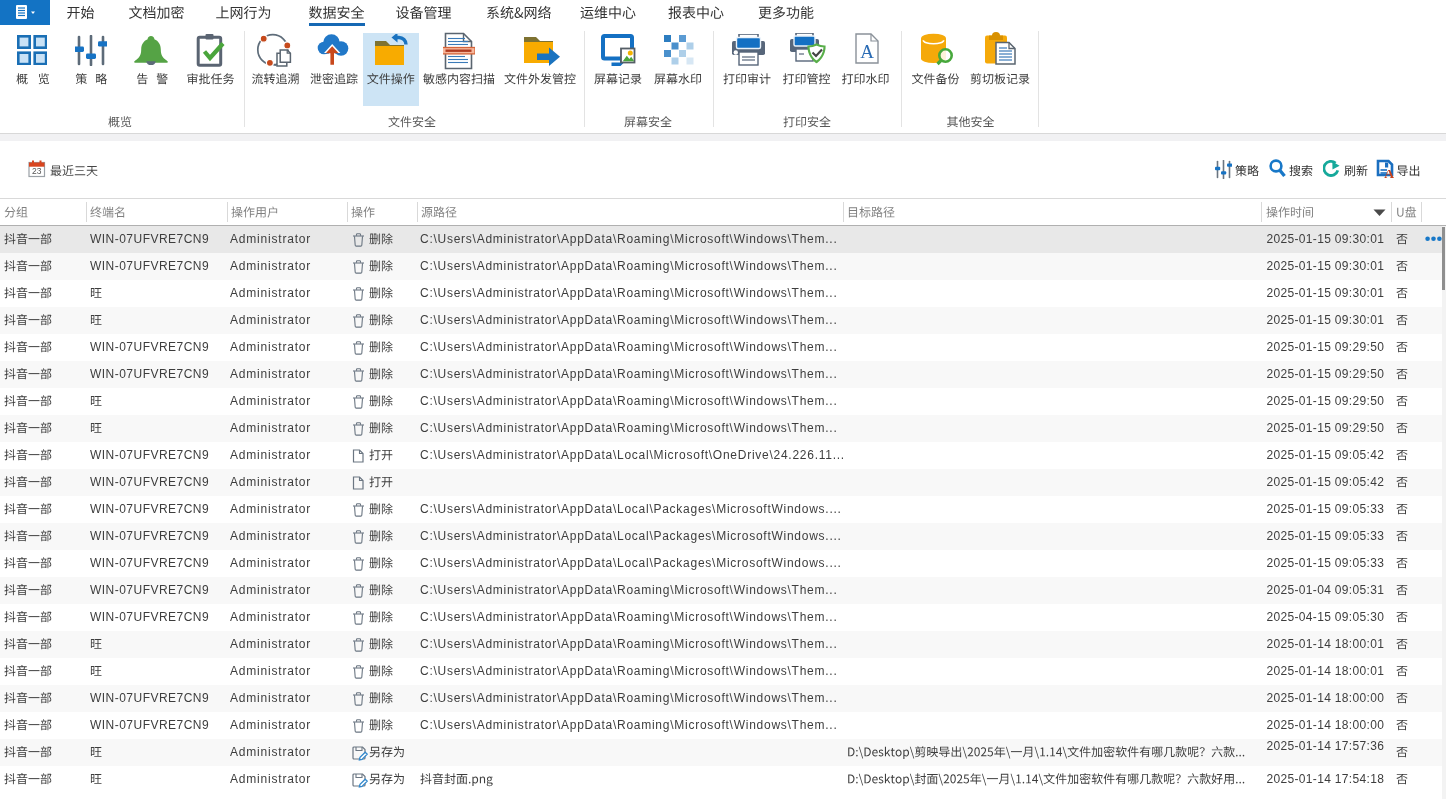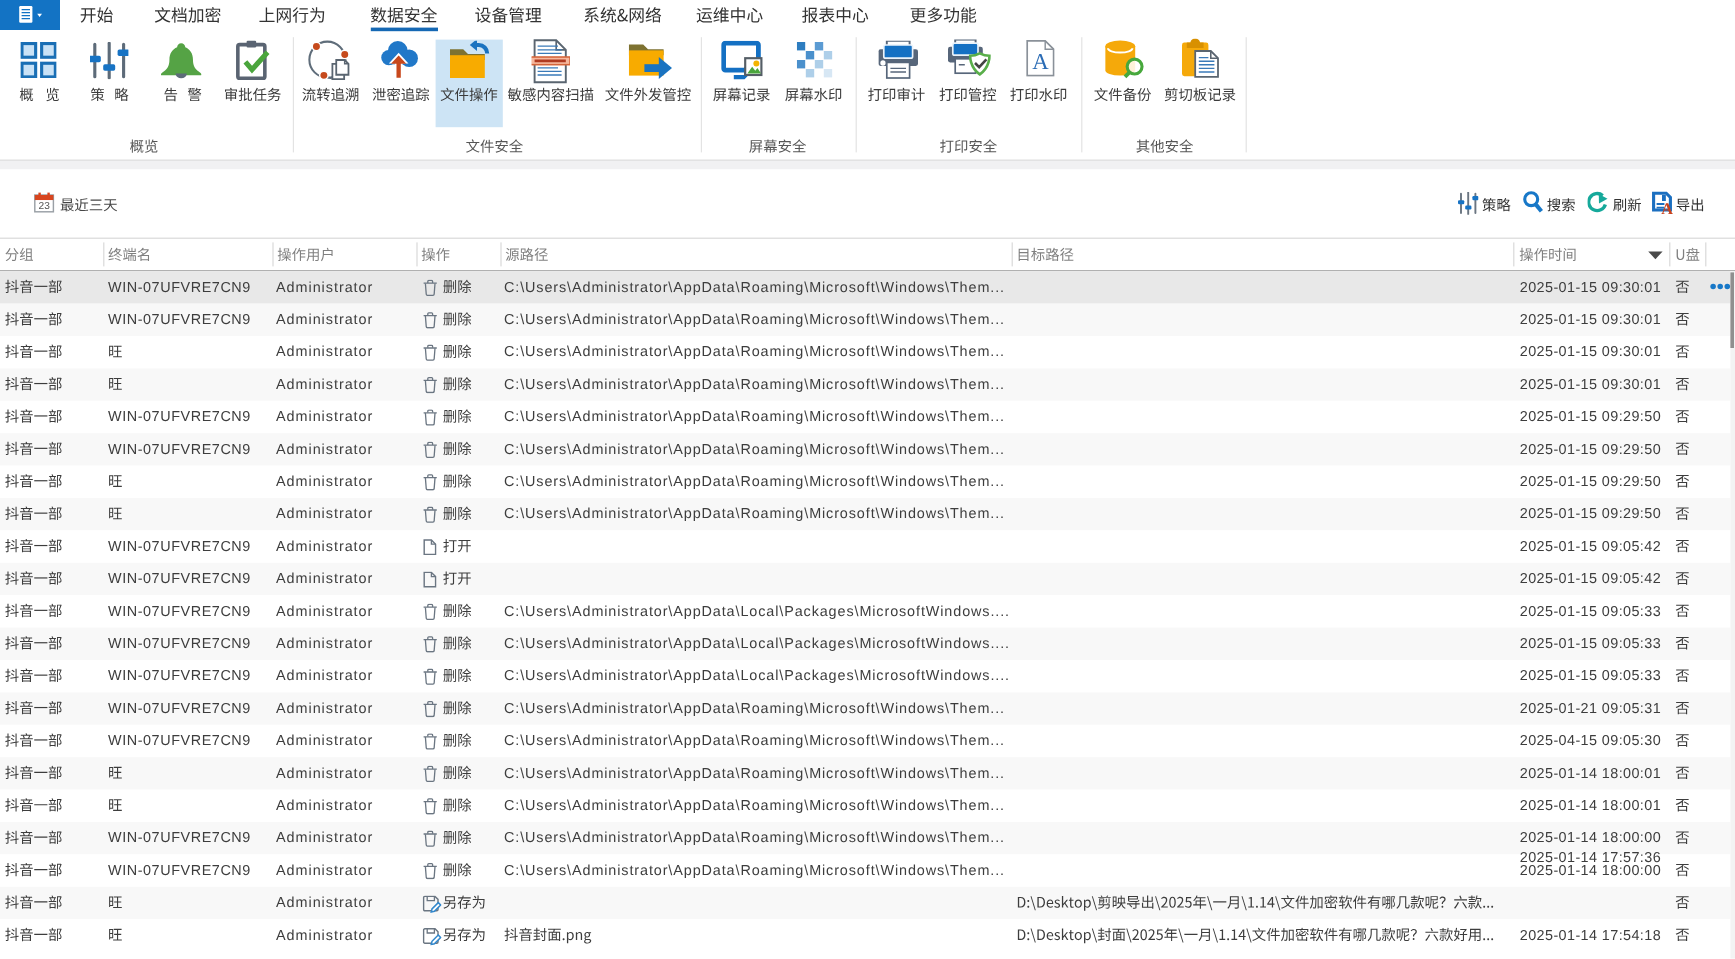--- a/index.html
+++ b/index.html
@@ -125,20 +125,21 @@
       </svg></div>
     <div class="lt" style="left:420px;top:414.5px;letter-spacing:0.74px">C:\Users\Administrator\AppData\Roaming\Microsoft\Windows\Them...</div>
     <div class="lt" style="left:1266.5px;top:414.5px;letter-spacing:0.33px">2025-01-15 09:29:50</div>
     <div class="row" style="top:441.5px;background:#ffffff"></div>
     <div class="lt" style="left:90px;top:441.5px;letter-spacing:0.47px">WIN-07UFVRE7CN9</div>
     <div class="lt" style="left:230px;top:441.5px;letter-spacing:0.8px">Administrator</div>
     <div class="opi" style="left:352px;top:448.5px"><svg width="12" height="14" viewBox="0 0 12 14">
         <path d="M1.5 1 h6 l3.5 3.5 v8.5 h-9.5 z" fill="none" stroke="#6b7682" stroke-width="1.2"></path>
         <path d="M7.5 1 v3.5 h3.5" fill="none" stroke="#6b7682" stroke-width="1.1"></path>
       </svg></div>
+    <div class="lt" style="left:420px;top:441.5px;letter-spacing:0.74px">C:\Users\Administrator\AppData\Local\Microsoft\OneDrive\24.226.11...</div>
     <div class="lt" style="left:1266.5px;top:441.5px;letter-spacing:0.33px">2025-01-15 09:05:42</div>
     <div class="row" style="top:468.5px;background:#f8f8f8"></div>
     <div class="lt" style="left:90px;top:468.5px;letter-spacing:0.47px">WIN-07UFVRE7CN9</div>
     <div class="lt" style="left:230px;top:468.5px;letter-spacing:0.8px">Administrator</div>
     <div class="opi" style="left:352px;top:475.5px"><svg width="12" height="14" viewBox="0 0 12 14">
         <path d="M1.5 1 h6 l3.5 3.5 v8.5 h-9.5 z" fill="none" stroke="#6b7682" stroke-width="1.2"></path>
         <path d="M7.5 1 v3.5 h3.5" fill="none" stroke="#6b7682" stroke-width="1.1"></path>
       </svg></div>
     <div class="lt" style="left:1266.5px;top:468.5px;letter-spacing:0.33px">2025-01-15 09:05:42</div>
     <div class="row" style="top:495.5px;background:#ffffff"></div>
@@ -181,21 +182,21 @@
     <div class="lt" style="left:90px;top:576.5px;letter-spacing:0.47px">WIN-07UFVRE7CN9</div>
     <div class="lt" style="left:230px;top:576.5px;letter-spacing:0.8px">Administrator</div>
     <div class="opi" style="left:352px;top:583.5px"><svg width="13" height="14" viewBox="0 0 13 14">
         <g fill="none" stroke="#6b7682" stroke-width="1.1">
           <path d="M4.5 2.8 v-1.3 a0.8 0.8 0 0 1 0.8 -0.8 h2.4 a0.8 0.8 0 0 1 0.8 0.8 v1.3"></path>
           <line x1="1" y1="3" x2="12" y2="3"></line>
           <path d="M2.5 3.2 l0.7 9 a1 1 0 0 0 1 0.9 h4.6 a1 1 0 0 0 1-0.9 l0.7-9"></path>
         </g>
       </svg></div>
     <div class="lt" style="left:420px;top:576.5px;letter-spacing:0.74px">C:\Users\Administrator\AppData\Roaming\Microsoft\Windows\Them...</div>
-    <div class="lt" style="left:1266.5px;top:576.5px;letter-spacing:0.33px">2025-01-21 09:05:31</div>
+    <div class="lt" style="left:1266.5px;top:576.5px;letter-spacing:0.33px">2025-01-04 09:05:31</div>
     <div class="row" style="top:603.5px;background:#ffffff"></div>
     <div class="lt" style="left:90px;top:603.5px;letter-spacing:0.47px">WIN-07UFVRE7CN9</div>
     <div class="lt" style="left:230px;top:603.5px;letter-spacing:0.8px">Administrator</div>
     <div class="opi" style="left:352px;top:610.5px"><svg width="13" height="14" viewBox="0 0 13 14">
         <g fill="none" stroke="#6b7682" stroke-width="1.1">
           <path d="M4.5 2.8 v-1.3 a0.8 0.8 0 0 1 0.8 -0.8 h2.4 a0.8 0.8 0 0 1 0.8 0.8 v1.3"></path>
           <line x1="1" y1="3" x2="12" y2="3"></line>
           <path d="M2.5 3.2 l0.7 9 a1 1 0 0 0 1 0.9 h4.6 a1 1 0 0 0 1-0.9 l0.7-9"></path>
         </g>
       </svg></div>
@@ -247,21 +248,21 @@
       </svg></div>
     <div class="lt" style="left:420px;top:711.5px;letter-spacing:0.74px">C:\Users\Administrator\AppData\Roaming\Microsoft\Windows\Them...</div>
     <div class="lt" style="left:1266.5px;top:711.5px;letter-spacing:0.33px">2025-01-14 18:00:00</div>
     <div class="row" style="top:738.5px;background:#f8f8f8"></div>
     <div class="lt" style="left:230px;top:738.5px;letter-spacing:0.8px">Administrator</div>
     <div class="opi" style="left:352px;top:745.5px"><svg width="16" height="15" viewBox="0 0 16 15">
         <path d="M1 2 a1 1 0 0 1 1-1 h8.5 l2.5 2.5 v8.5 a1 1 0 0 1 -1 1 h-10 a1 1 0 0 1 -1-1 z" fill="none" stroke="#6b7682" stroke-width="1.2"></path>
         <path d="M4 1 v3.5 h6 v-3.5" fill="none" stroke="#6b7682" stroke-width="1.1"></path>
         <path d="M13.2 6.2 l2 2 -5.2 5.2 -2.6 0.6 0.6 -2.6 z" fill="#fff" stroke="#3388cc" stroke-width="1.3"></path>
       </svg></div>
-    <div class="lt" style="left:1266.5px;top:701px;letter-spacing:0.33px">2025-01-14 17:57:36</div>
+    <div class="lt" style="left:1266.5px;top:733px;letter-spacing:0.33px">2025-01-14 17:57:36</div>
     <div class="row" style="top:765.5px;background:#ffffff"></div>
     <div class="lt" style="left:230px;top:765.5px;letter-spacing:0.8px">Administrator</div>
     <div class="opi" style="left:352px;top:772.5px"><svg width="16" height="15" viewBox="0 0 16 15">
         <path d="M1 2 a1 1 0 0 1 1-1 h8.5 l2.5 2.5 v8.5 a1 1 0 0 1 -1 1 h-10 a1 1 0 0 1 -1-1 z" fill="none" stroke="#6b7682" stroke-width="1.2"></path>
         <path d="M4 1 v3.5 h6 v-3.5" fill="none" stroke="#6b7682" stroke-width="1.1"></path>
         <path d="M13.2 6.2 l2 2 -5.2 5.2 -2.6 0.6 0.6 -2.6 z" fill="#fff" stroke="#3388cc" stroke-width="1.3"></path>
       </svg></div>
     <div class="lt" style="left:1266.5px;top:765.5px;letter-spacing:0.33px">2025-01-14 17:54:18</div>
 
 <div style="position:absolute;left:1442px;top:226px;width:4px;height:573px;background:#f3f3f3"></div>

